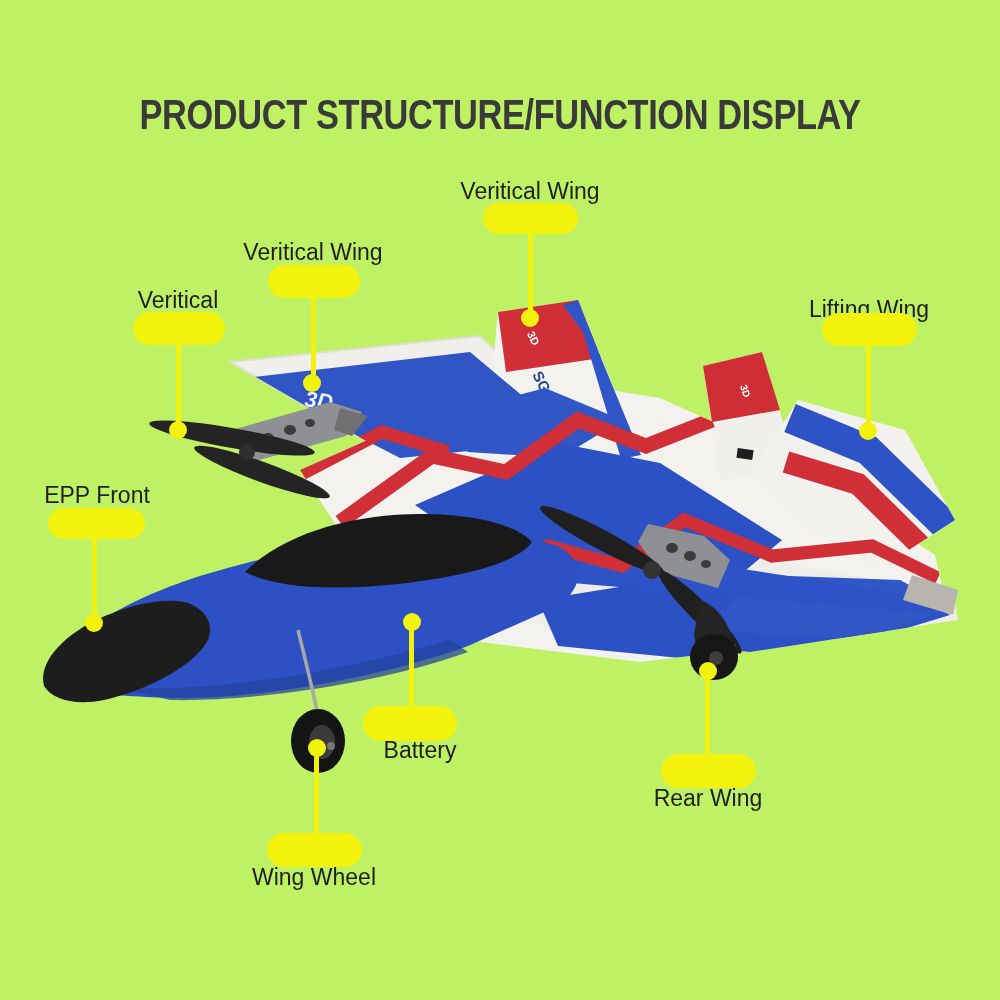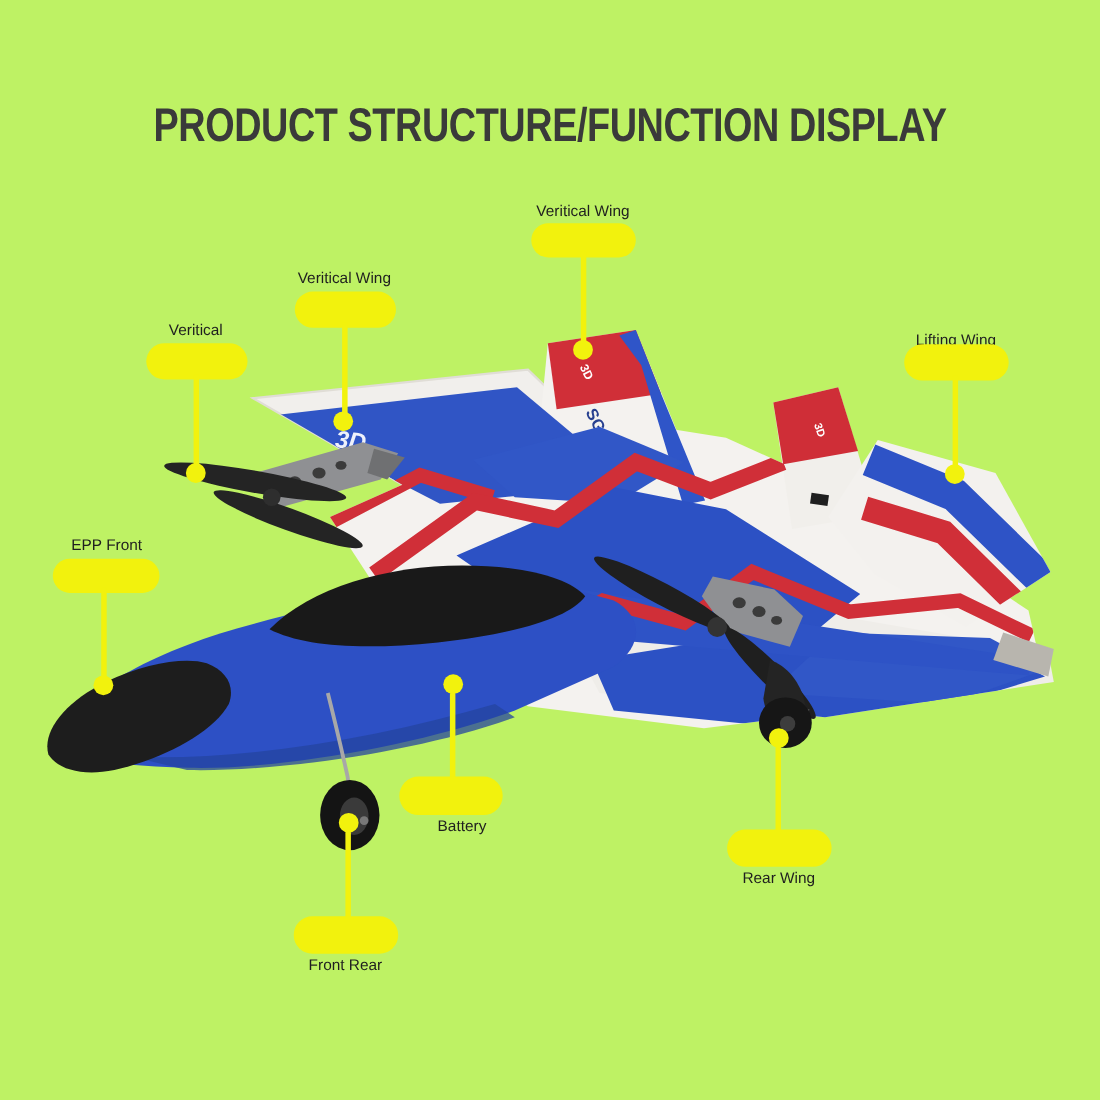--- a/index.html
+++ b/index.html
@@ -18,21 +18,21 @@
     font-family:"Liberation Sans", sans-serif;background:#bef264;
   }
   .title{
     position:absolute;left:0;top:90px;width:1000px;margin:0;
     text-align:center;font-size:43px;font-weight:700;letter-spacing:-0.5px;
     color:var(--title-text);transform:scaleX(0.80);transform-origin:500px 50%;
     white-space:nowrap;
   }
   .plane-svg{position:absolute;left:0;top:0;}
   .ctext{
-    position:absolute;font-size:14px;line-height:22px;color:var(--label-text);
+    position:absolute;font-size:23px;line-height:22px;color:var(--label-text);
     white-space:nowrap;transform:translateX(-50%);
   }
   .pill{
     position:absolute;background:var(--label-yellow);border-radius:18px;
   }
   .cline{
     position:absolute;width:5px;background:var(--label-yellow);border-radius:3px;
   }
   .dot{
     position:absolute;width:18px;height:18px;border-radius:50%;
@@ -209,16 +209,16 @@
     <div class="dot" style="left:699px;top:662px"></div>
     <div class="cline" style="left:705px;top:678px;height:80px"></div>
     <div class="pill" style="left:661px;top:754px;width:95px;height:34px"></div>
     <div class="ctext" style="left:708px;top:787px">Rear Wing</div>
   </div>
 
   <div>
     <div class="dot" style="left:308px;top:739px"></div>
     <div class="cline" style="left:314px;top:755px;height:82px"></div>
     <div class="pill" style="left:267px;top:833px;width:95px;height:34px"></div>
-    <div class="ctext" style="left:314px;top:866px">Front Rear</div>
+    <div class="ctext" style="left:314px;top:866px">Wing Wheel</div>
   </div>
 
 </div>
 
 </body></html>

